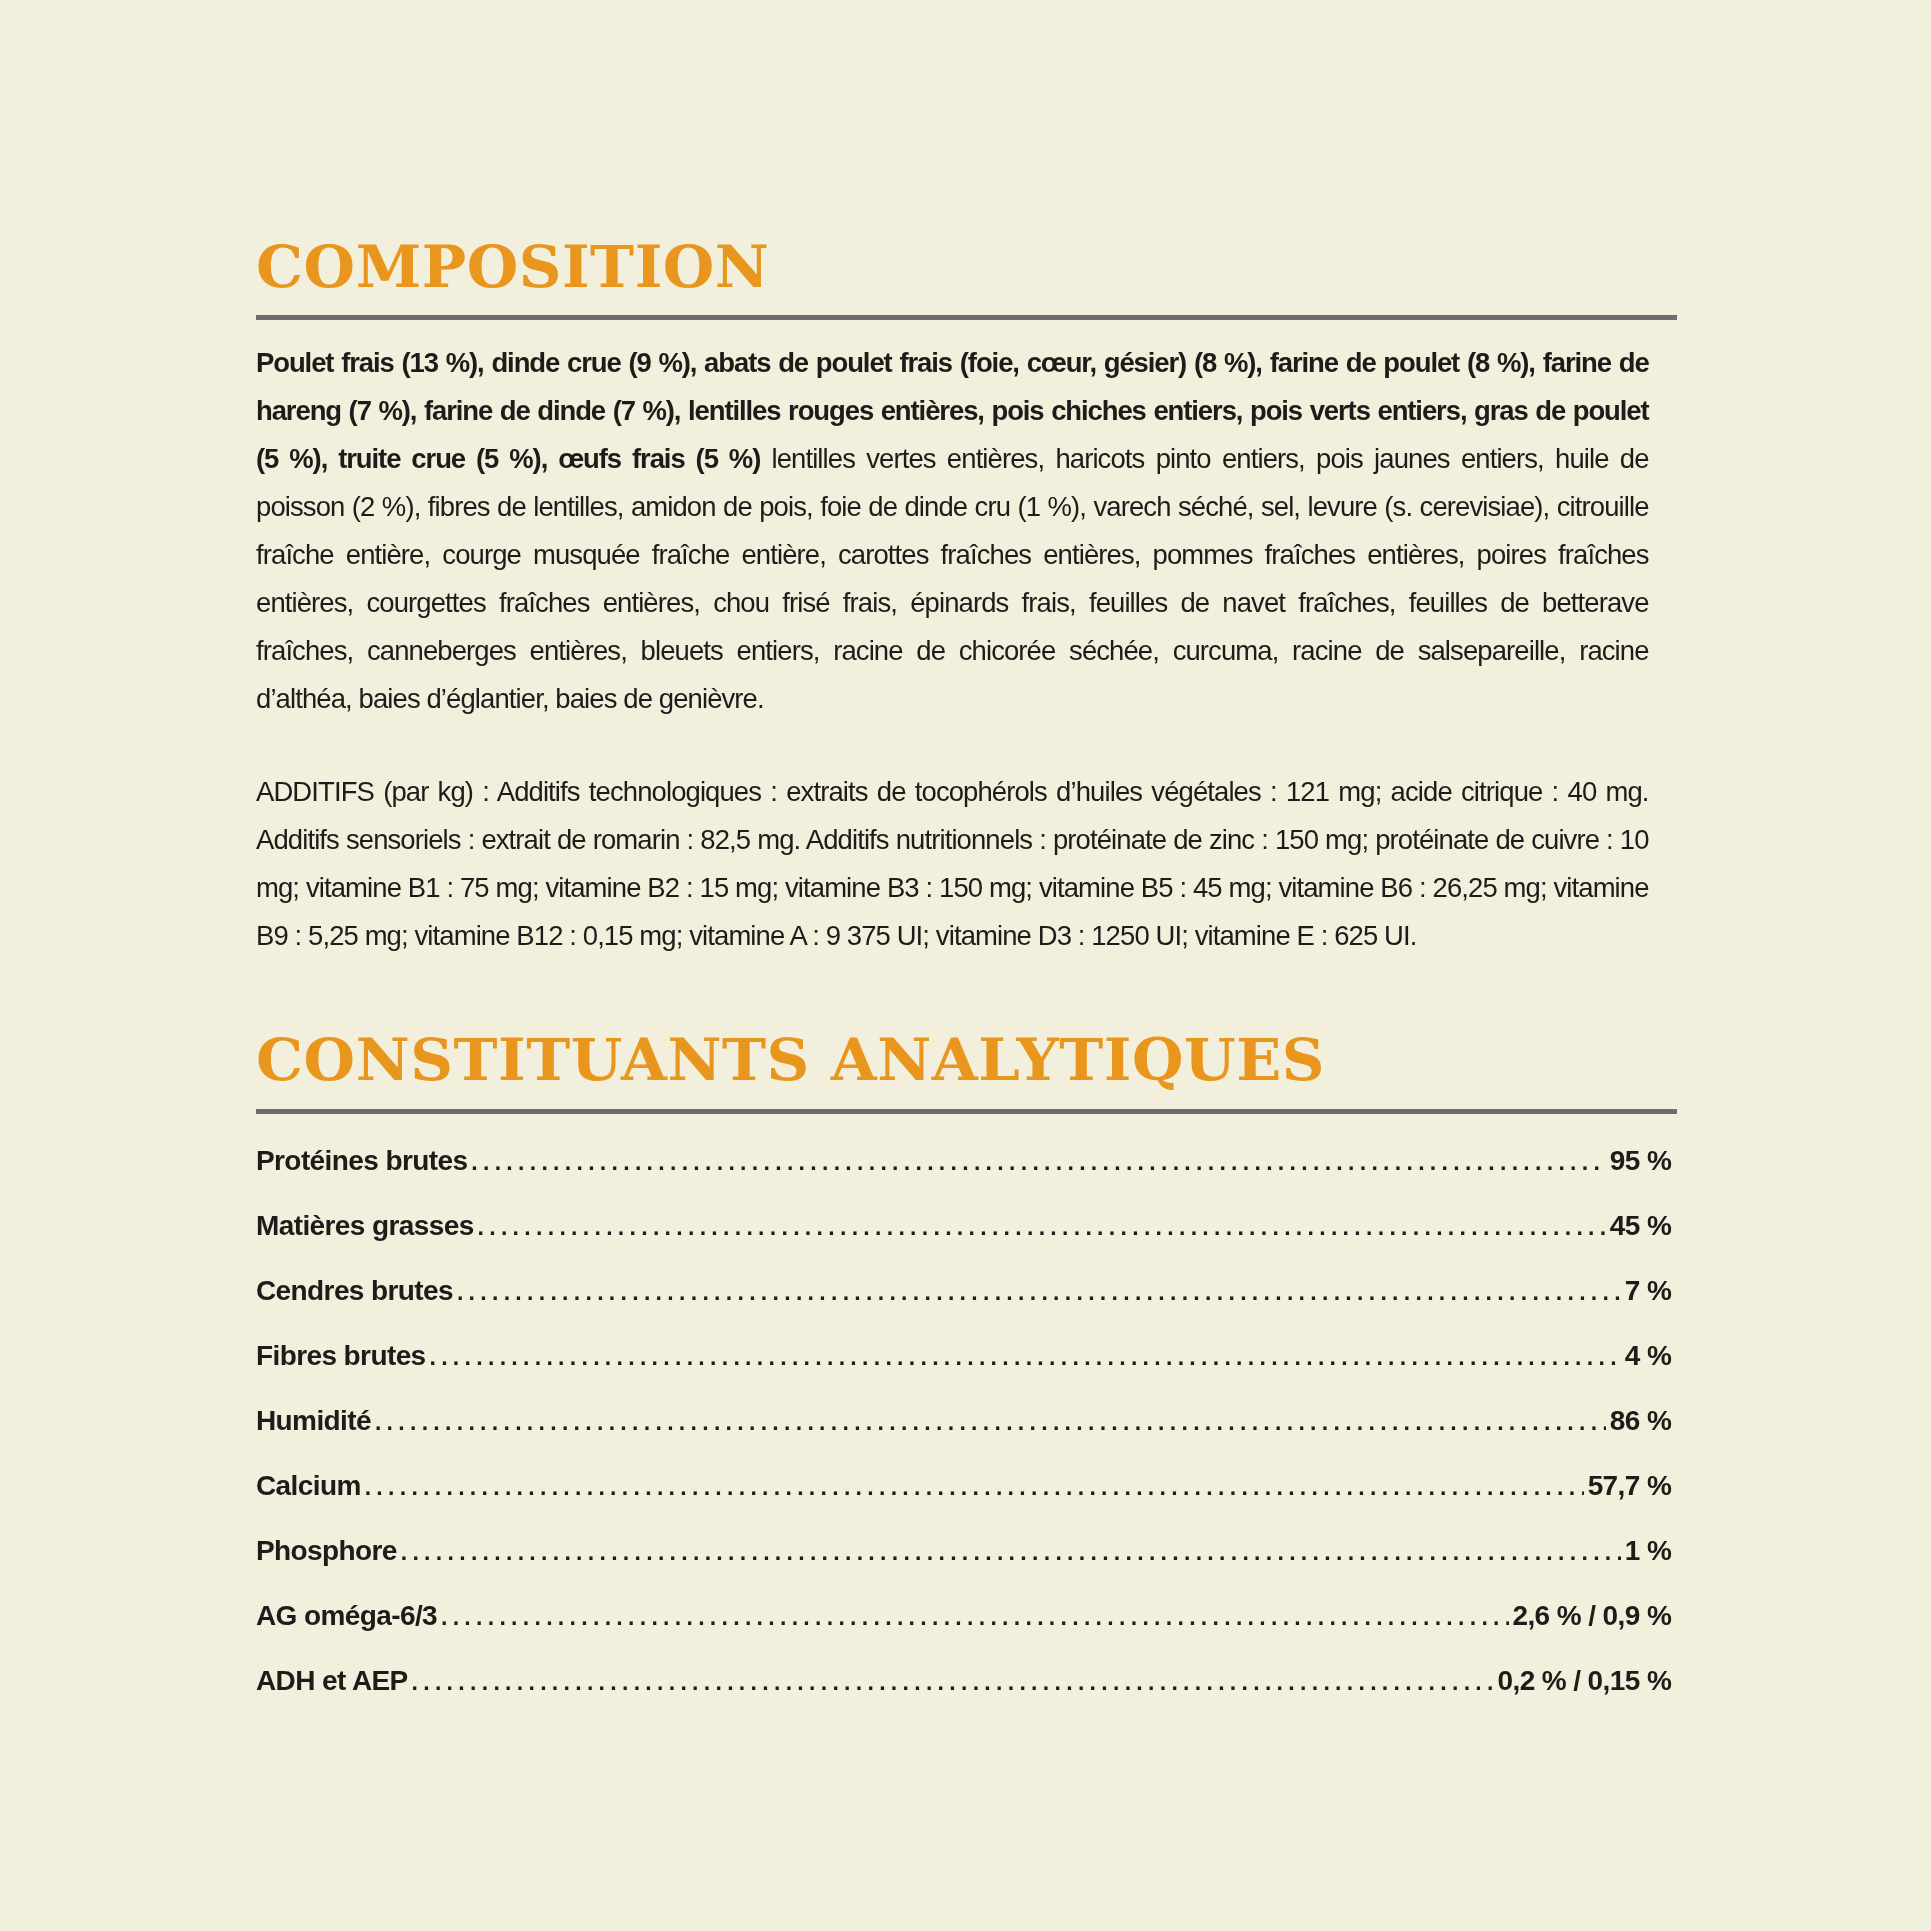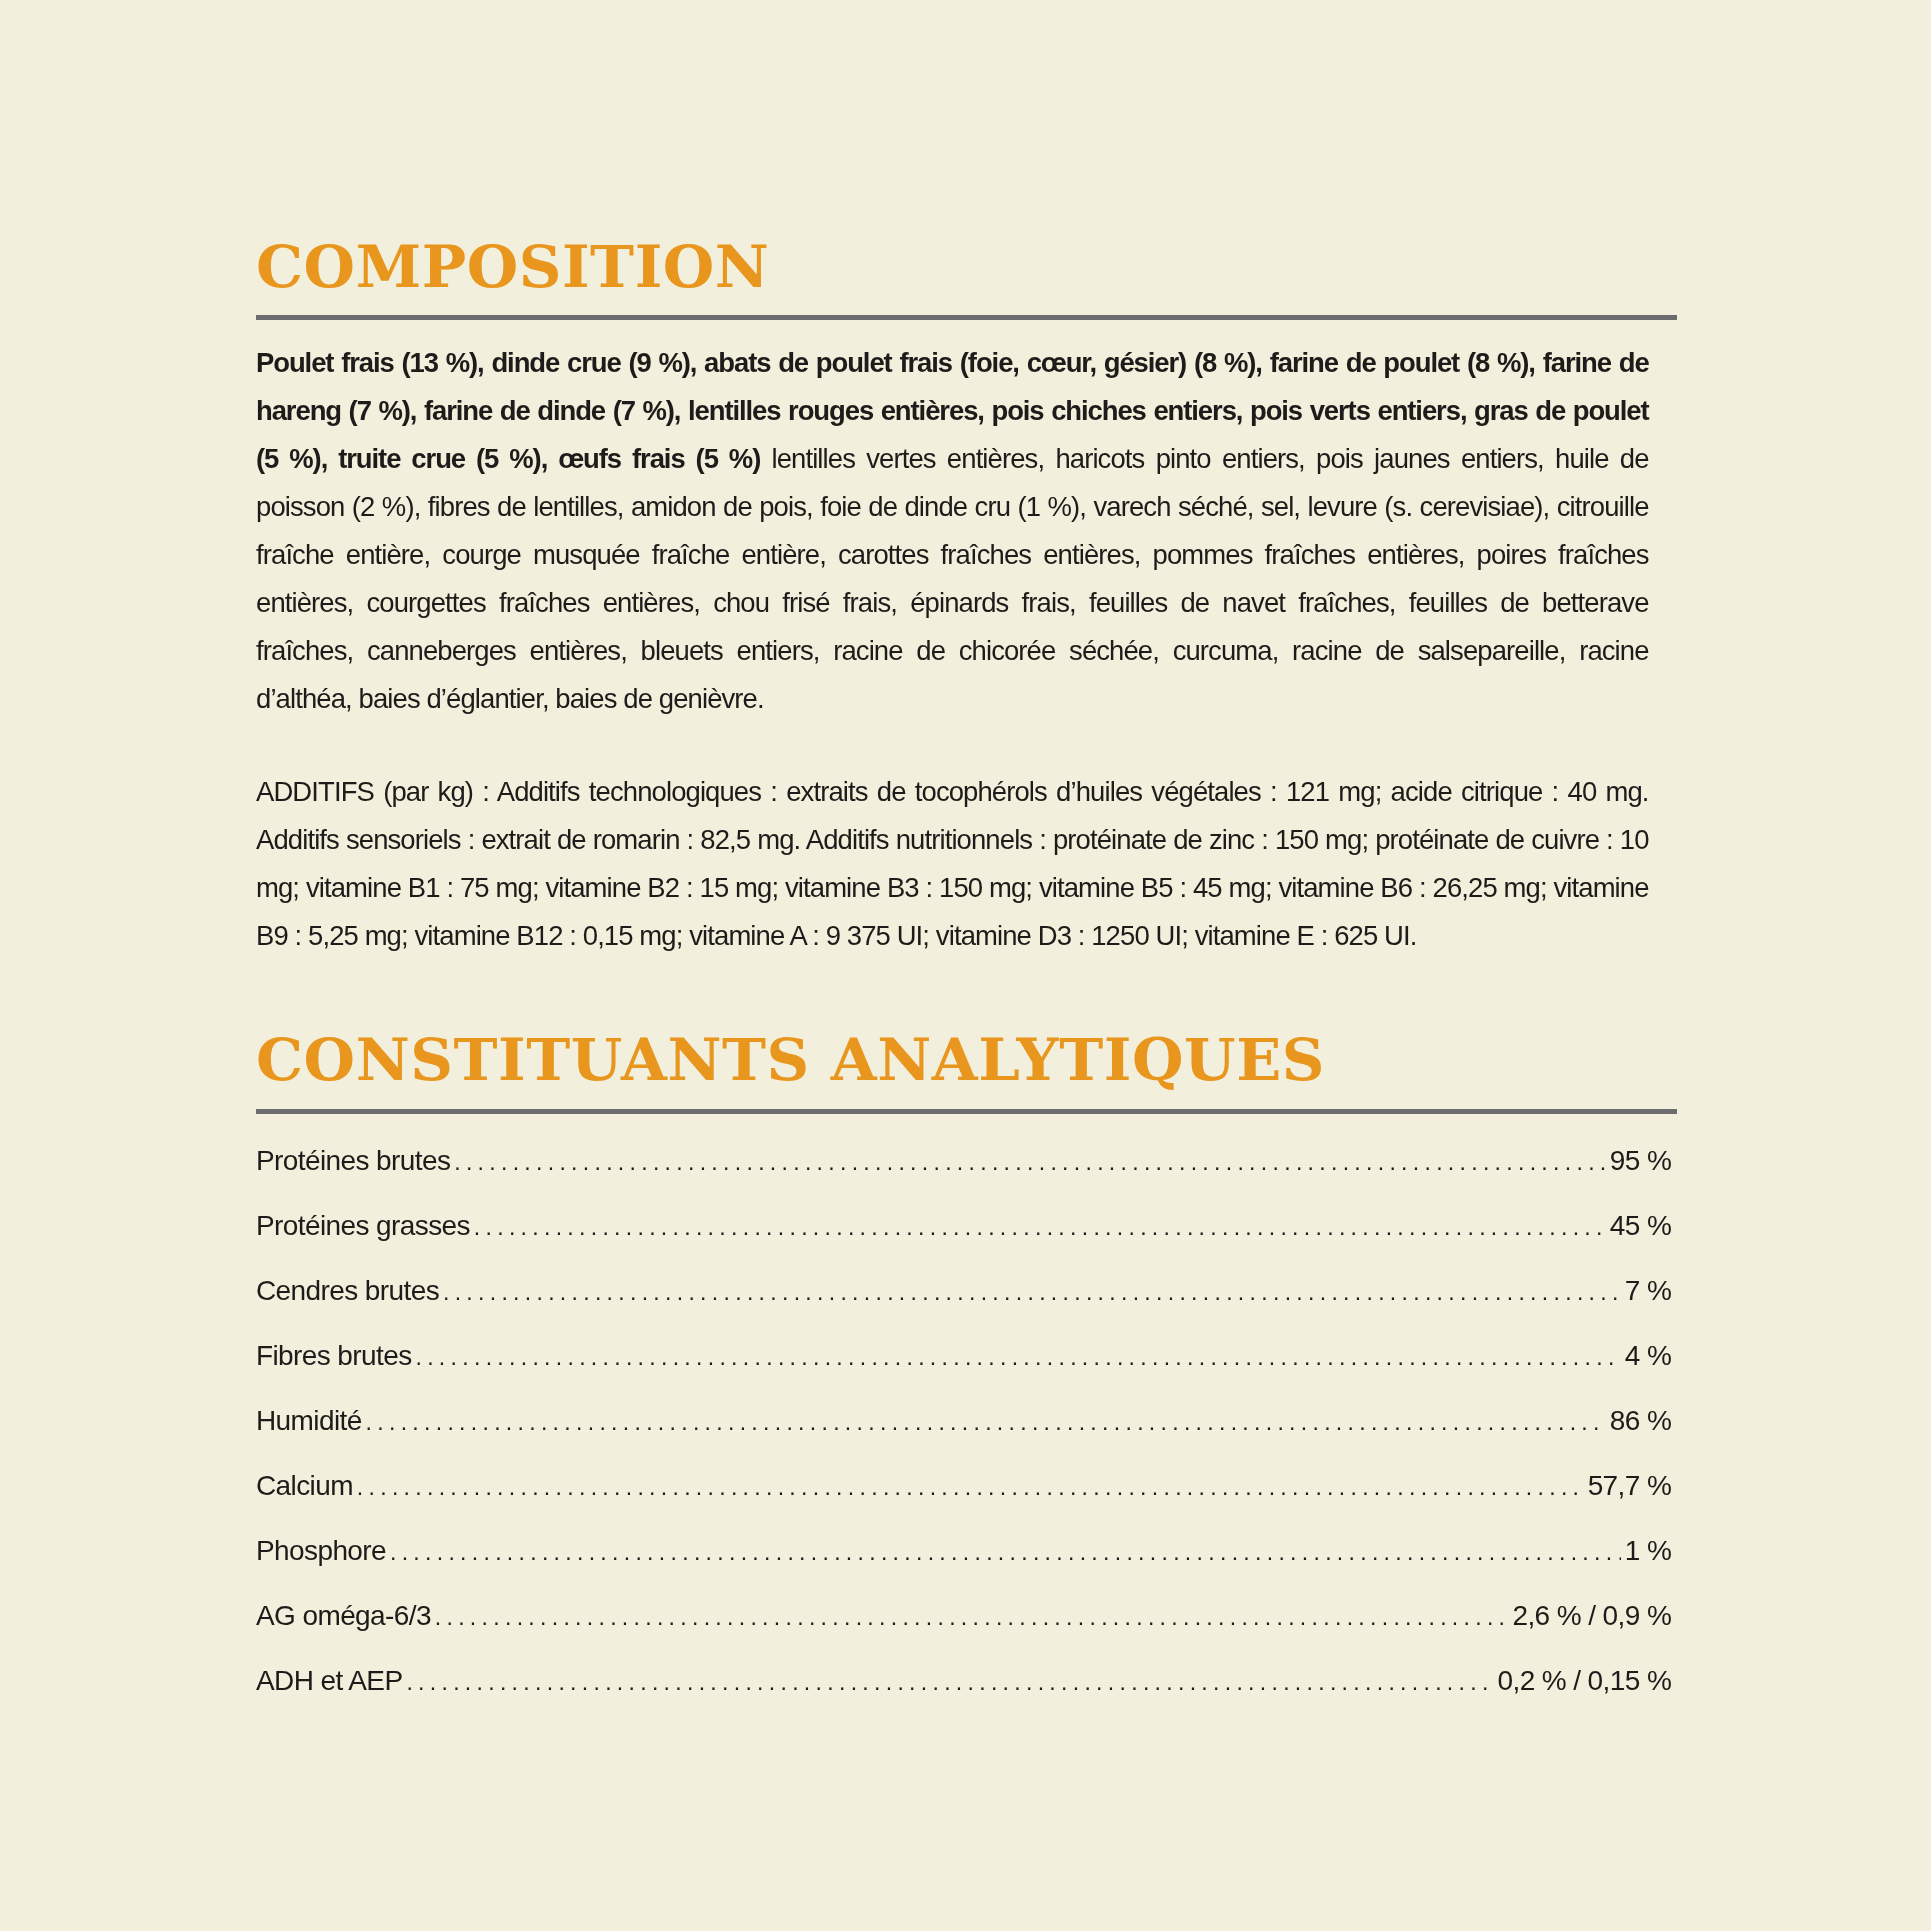--- a/index.html
+++ b/index.html
@@ -32,21 +32,21 @@
     position:absolute; left:0; width:1421px;
     font-size:28px;
     line-height:48px;
     text-align:justify;
     letter-spacing:-0.9px;
     margin:0;
     transform:scaleX(0.98);
     transform-origin:left top;
   }
   .para b { font-weight:bold; letter-spacing:-1.1px; }
-  .analysis { position:absolute; left:0; top:1128px; width:1421px; }
+  .analysis { position:absolute; left:0; top:1128px; width:1421px;font-weight:bold; }
   .row {
     display:flex; align-items:baseline;
     height:65px; line-height:65px;
     font-size:28px; letter-spacing:-0.6px;
   }
   .row .label { white-space:nowrap; }
   .row .dots {
     flex:1; overflow:hidden; white-space:nowrap;
     margin:0 3.9px; color:#1e1c1a;
     letter-spacing:5.3px;
@@ -69,21 +69,21 @@
   <h1 class="heading" style="top:1031px;">CONSTITUANTS ANALYTIQUES</h1>
   <div class="rule" style="top:1109px;"></div>
 
   <div class="analysis">
     <div class="row">
       <span class="label">Protéines brutes</span>
       <span class="dots">........................................................................................................................................</span>
       <span class="val">95 %</span>
     </div>
     <div class="row">
-      <span class="label">Protéines grasses</span>
+      <span class="label">Matières grasses</span>
       <span class="dots">........................................................................................................................................</span>
       <span class="val">45 %</span>
     </div>
     <div class="row">
       <span class="label">Cendres brutes</span>
       <span class="dots">........................................................................................................................................</span>
       <span class="val">7 %</span>
     </div>
     <div class="row">
       <span class="label">Fibres brutes</span>

